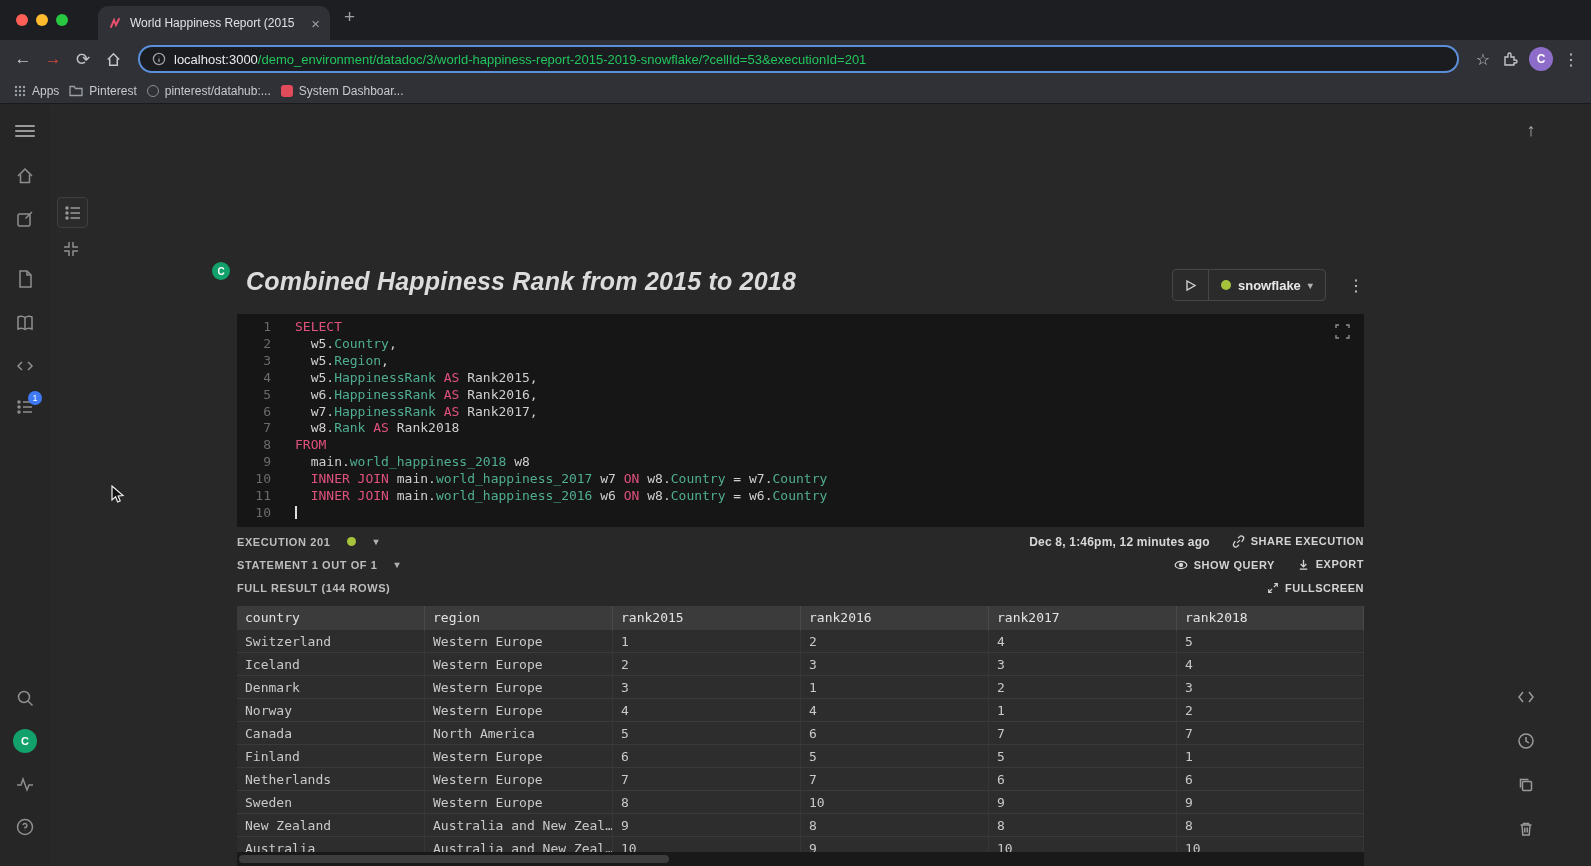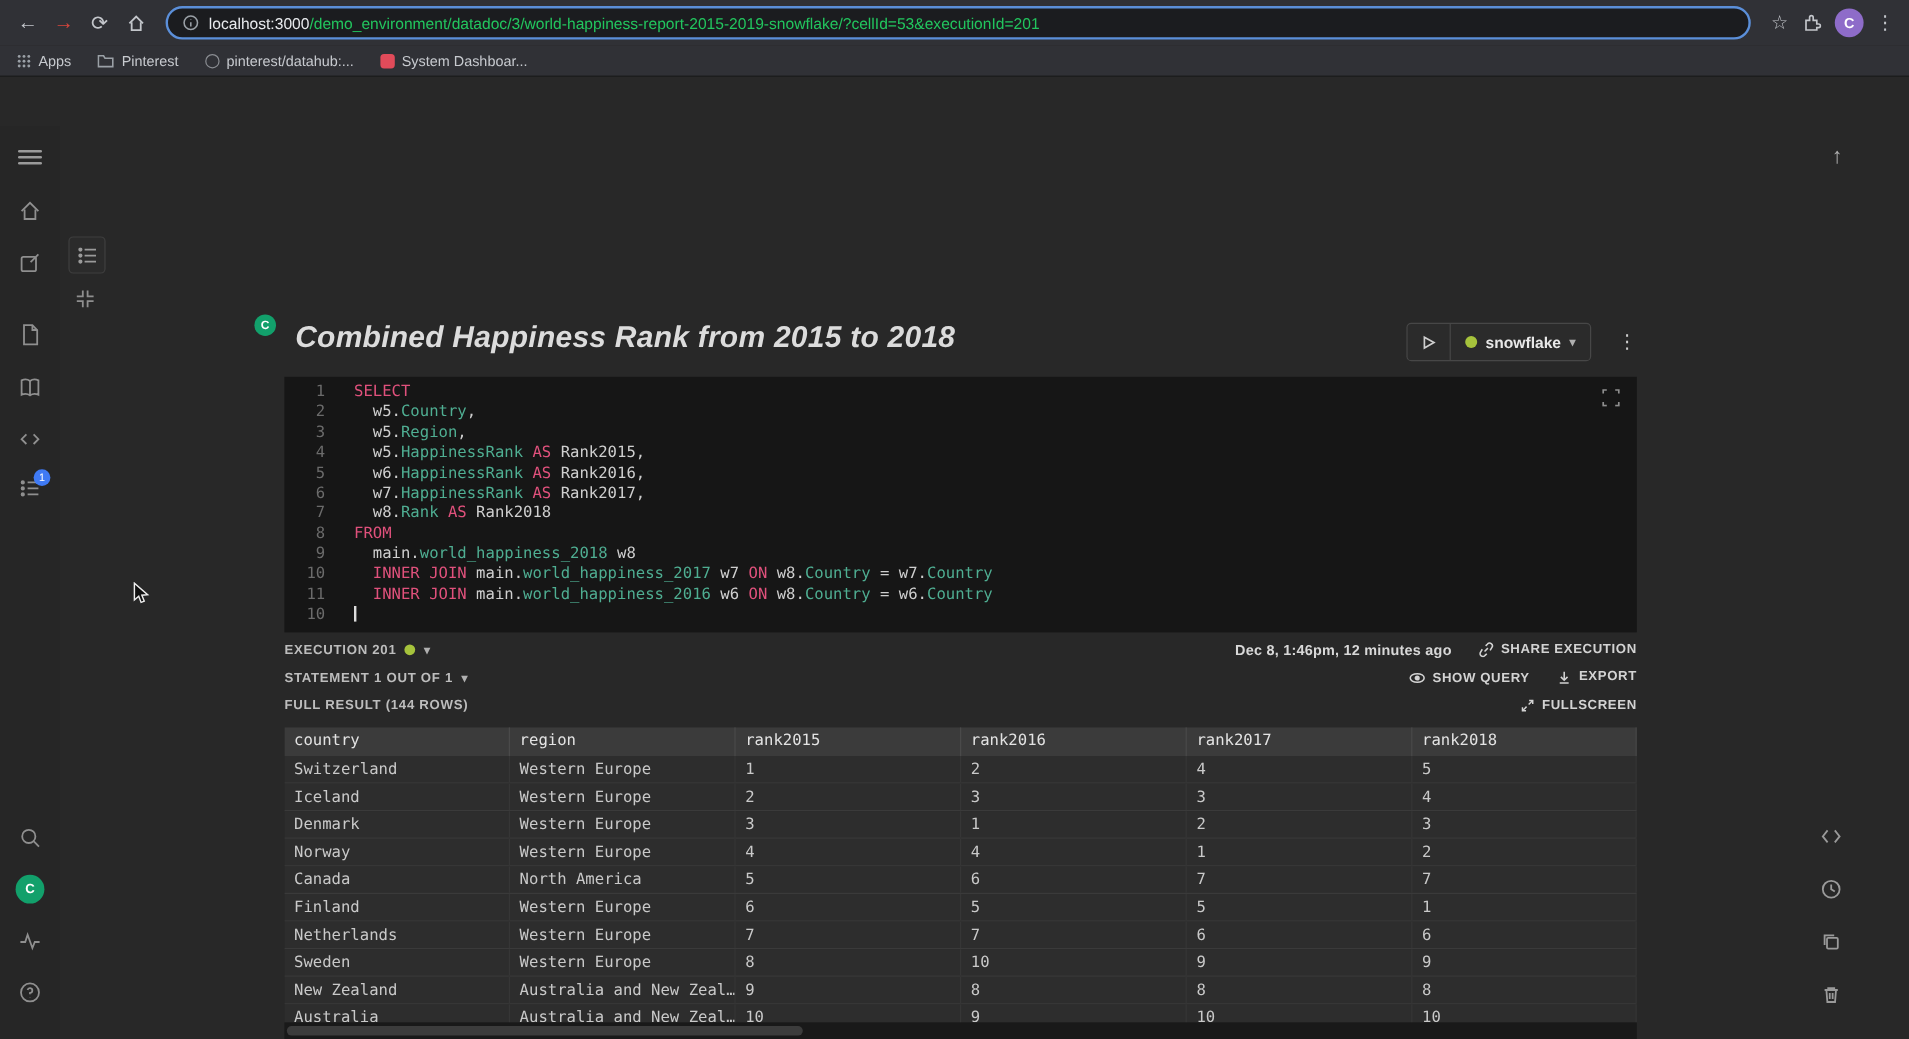--- a/index.html
+++ b/index.html
@@ -27,21 +27,21 @@
     border-radius:15px;display:flex;align-items:center;padding:0 12px;gap:8px;overflow:hidden;}
   .addr .urltext{font-size:13px;white-space:nowrap;overflow:hidden;text-overflow:ellipsis;}
   .addr .host{color:#e8eaed;}
   .addr .path{color:#22c55e;}
   .chrome-avatar{width:24px;height:24px;border-radius:50%;background:#8e6cc9;color:#fff;
     font-size:12px;font-weight:bold;display:flex;align-items:center;justify-content:center;margin:0 6px;}
   .star{color:#c3c6cb;font-size:16px;width:28px;text-align:center;}
   .kebab{color:#c3c6cb;font-size:16px;width:24px;text-align:center;letter-spacing:0;}
 
   .bookmarks{height:26px;background:#303136;border-bottom:1px solid #1a1a1a;
-    display:flex;align-items:center;gap:22px;padding:0 14px;font-size:12px;color:#c7cacf;}
+    display:flex;align-items:center;gap:10px;padding:0 14px;font-size:12px;color:#c7cacf;}
   .bm{display:flex;align-items:center;gap:6px;white-space:nowrap;}
   .bm-dot-circle{width:12px;height:12px;border-radius:50%;border:1.5px solid #8a8d92;}
   .bm-red{width:12px;height:12px;border-radius:3px;background:#e14b5a;}
 
   
   .app{position:absolute;top:105px;left:0;width:1591px;height:761px;background:#282828;}
 
   .sidebar{position:absolute;left:0;top:0;width:50px;height:761px;background:#262626;}
   .side-ic{position:absolute;left:15px;width:20px;height:20px;color:#8f8f8f;}
   .burger span{display:block;height:2px;background:#9a9a9a;margin:3px 0;border-radius:1px;}
@@ -82,21 +82,21 @@
   .code{padding-left:12px;color:#cfcfcf;}
   .tok-k{color:#e0517c;}
   .tok-i{color:#4fae92;}
   .tok-p{color:#cfcfcf;}
   .cursor-bar{display:inline-block;width:1.5px;height:13px;background:#dddddd;vertical-align:-2px;}
   .editor-expand{position:absolute;right:14px;top:10px;width:15px;height:15px;color:#8f8f8f;background:none;border:none;padding:0;}
 
   
   .exec{position:absolute;left:237px;top:425px;width:1127px;}
   .exec-row{height:23px;display:flex;align-items:center;justify-content:space-between;}
-  .exec-left{display:flex;align-items:center;gap:7px;font-size:11px;font-weight:bold;
+  .exec-left{display:flex;align-items:center;gap:17px;font-size:11px;font-weight:bold;
     letter-spacing:.6px;color:#bdbdbd;}
   .exec-right{display:flex;align-items:center;gap:22px;}
   .action{display:flex;align-items:flex-start;gap:6px;font-size:11px;font-weight:bold;
     letter-spacing:.5px;color:#d3d3d3;background:none;border:none;}
   .timestamp{font-size:12px;font-weight:bold;color:#d8d8d8;letter-spacing:.2px;}
   .status-dot{width:9px;height:9px;border-radius:50%;background:#a6c33c;}
 
   
   .rtable{position:absolute;left:237px;top:501px;width:1127px;height:246px;overflow:hidden;
     font-family:"DejaVu Sans Mono",monospace;font-size:13px;}
@@ -109,20 +109,37 @@
   .thead .cell{line-height:24px;}
   .hscroll{position:absolute;left:237px;top:747px;width:1127px;height:14px;background:#191919;}
   .hscroll .thumb{position:absolute;left:2px;top:3px;width:430px;height:8px;border-radius:4px;background:#3c3c3c;}
 
   .mouse-cursor{position:absolute;left:110px;top:380px;}
 </style>
 </head>
 <body>
 
 <div class="chrome">
+  <div class="tabstrip">
+    <div class="lights">
+      <span class="light red"></span>
+      <span class="light yellow"></span>
+      <span class="light green"></span>
+    </div>
+    <div class="tab">
+      <span>
+        <svg width="14" height="14" viewBox="0 0 14 14">
+            <path d="M3 11 L6 4 L8 9 L11 3" stroke="#e8506e" stroke-width="2" fill="none" stroke-linecap="round"></path>
+          </svg>
+      </span>
+      <span class="tab-title">World Happiness Report (2015</span>
+      <span class="tab-close">×</span>
+    </div>
+    <span class="newtab">+</span>
+  </div>
 
   <div class="toolbar">
     <span class="nav-btn">←</span>
     <span class="nav-btn fwd">→</span>
     <span class="nav-btn">⟳</span>
     <span class="nav-btn">
       <svg width="17" height="17" viewBox="0 0 18 18" fill="none" stroke="#c3c6cb" stroke-width="1.6">
           <path d="M3 9 L9 3 L15 9"></path>
           <path d="M5 8 V15 H13 V8"></path>
         </svg>

